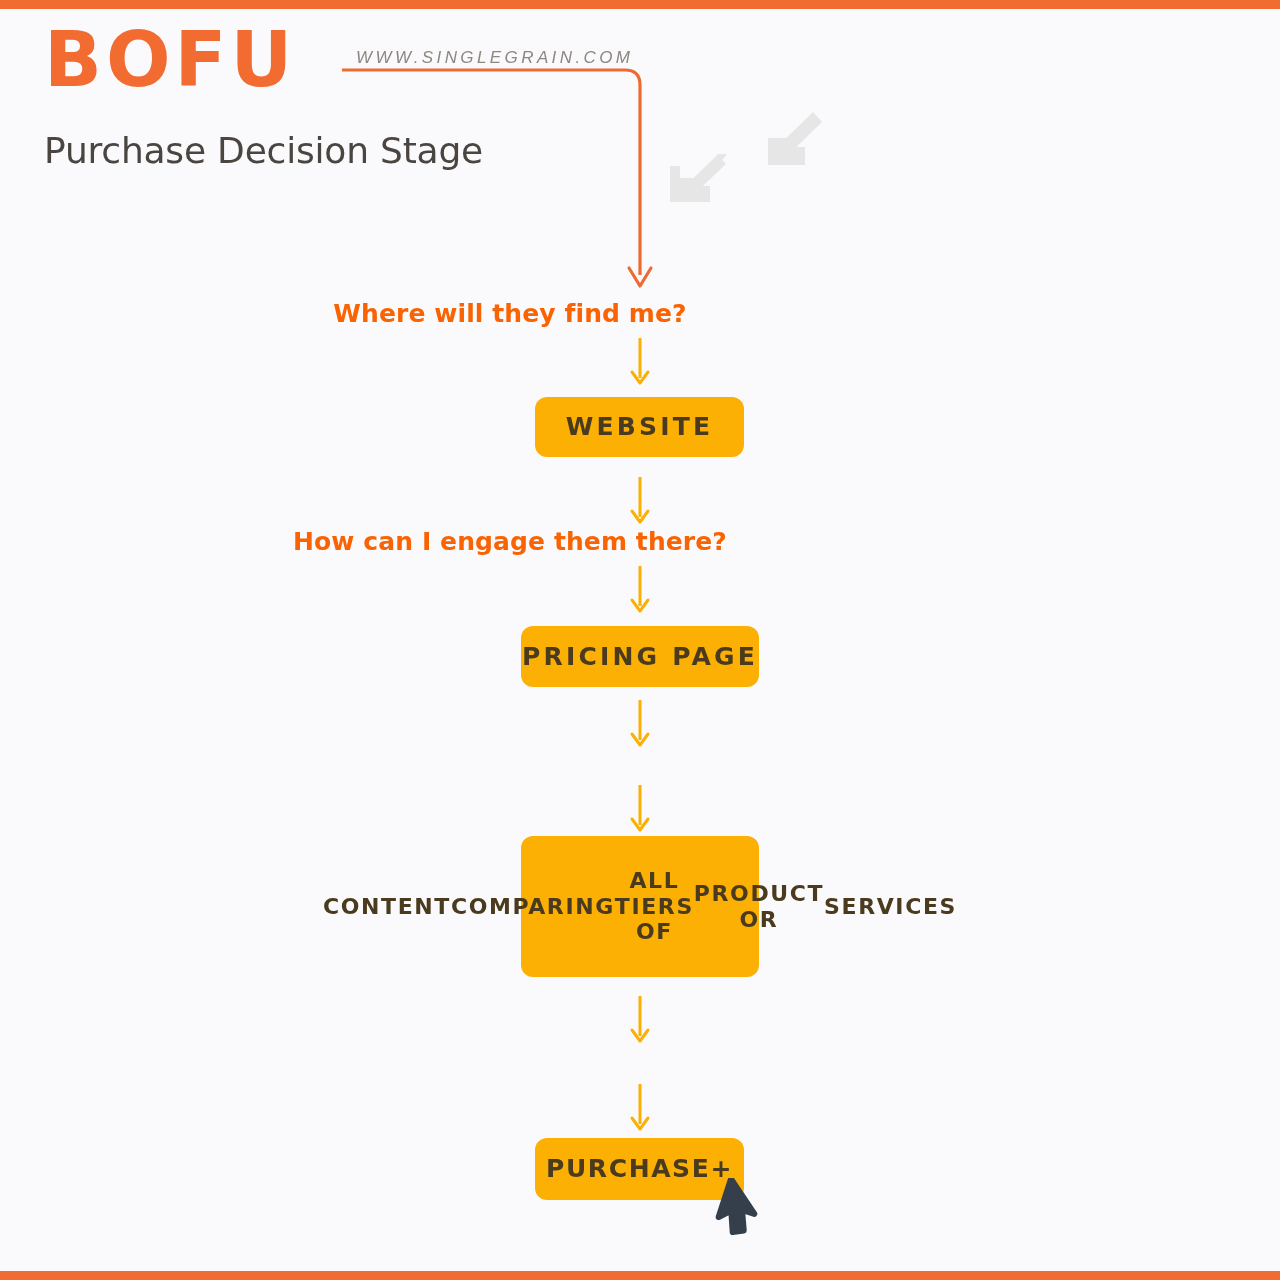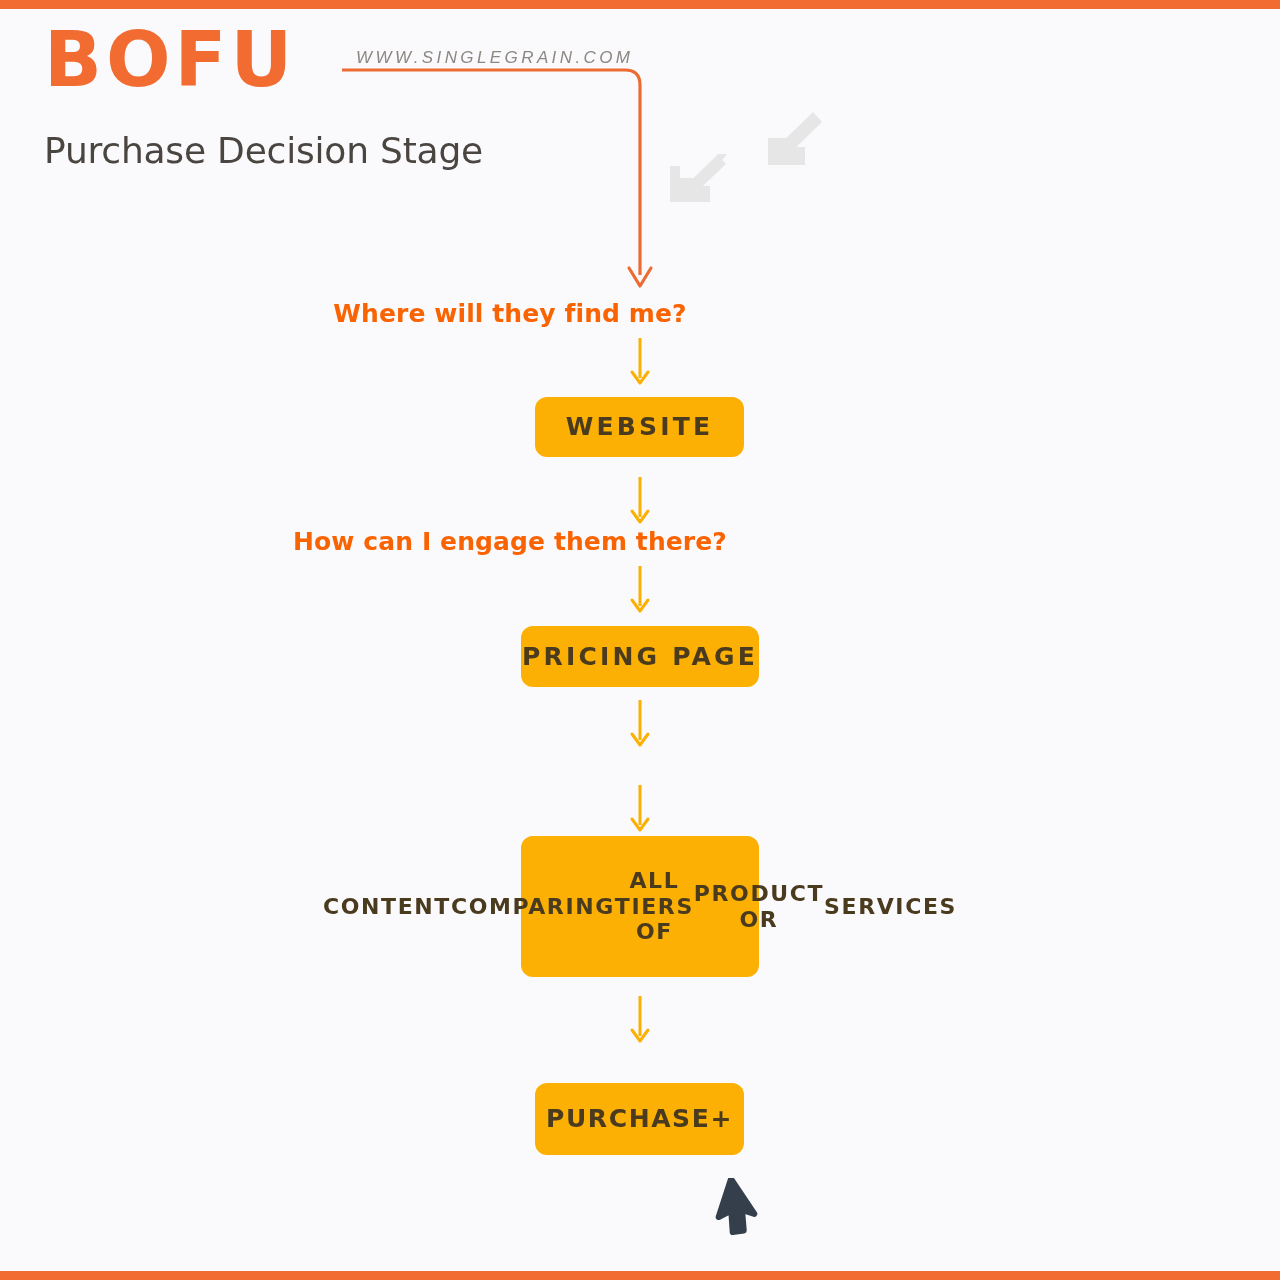--- a/index.html
+++ b/index.html
@@ -240,21 +240,21 @@
   </div>
 
 
   <div class="flow-arrow" style="top:1084px;">
     <svg width="26" height="48" viewBox="0 0 26 48">
       <line x1="13" y1="0" x2="13" y2="40" stroke="#FBB003" stroke-width="3"></line>
       <path d="M5,34 L13,45 L21,34" fill="none" stroke="#FBB003" stroke-width="3" stroke-linecap="round" stroke-linejoin="round"></path>
     </svg>
   </div>
 
-  <div class="node-box" style="left:535px; top:1083px; width:209px; height:72px;">
+  <div class="node-box" style="left:535px; top:1138px; width:209px; height:62px;">
     <span class="node-label purchase">PURCHASE+</span>
   </div>
 
   <svg class="cursor-mark" width="56" height="62" viewBox="0 0 56 62">
     <g transform="rotate(18 28 31)">
       <path d="M14,4 L14,44 L24,34 L32,54 L42,49 L34,30 L47,30 Z" fill="#353F4C" stroke="#353F4C" stroke-width="6" stroke-linejoin="round"></path>
     </g>
   </svg>
 
 </div>

